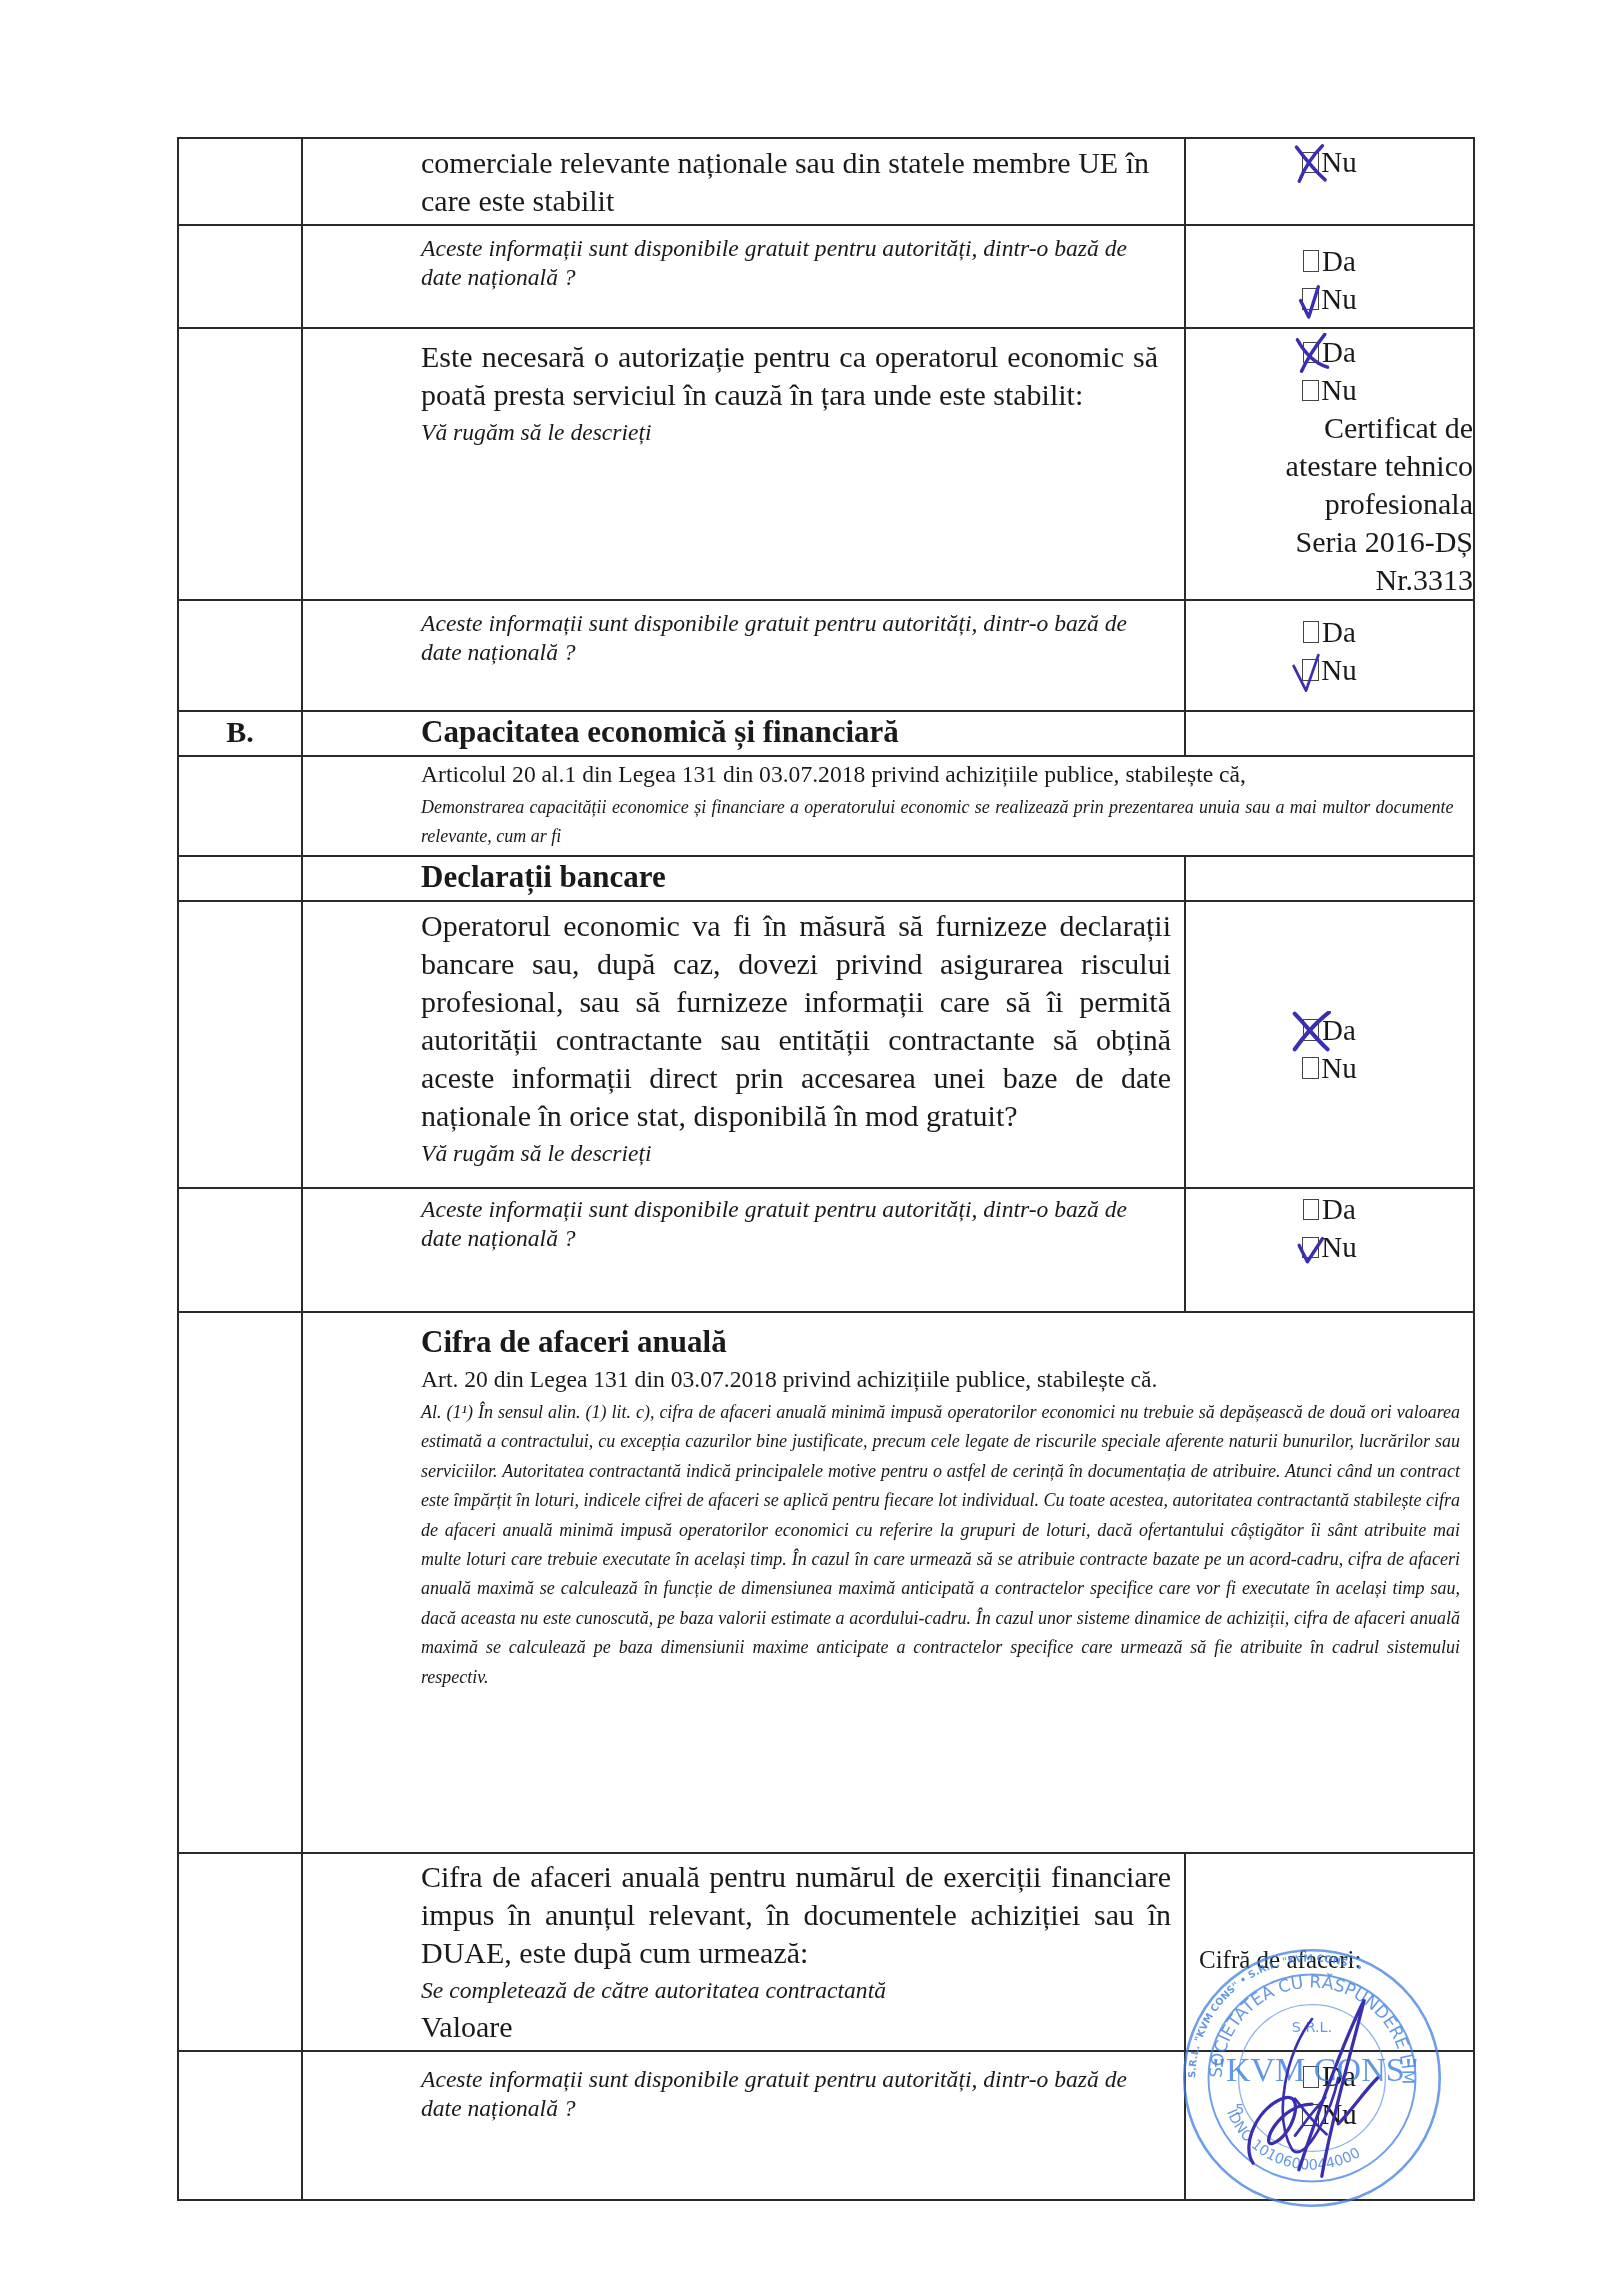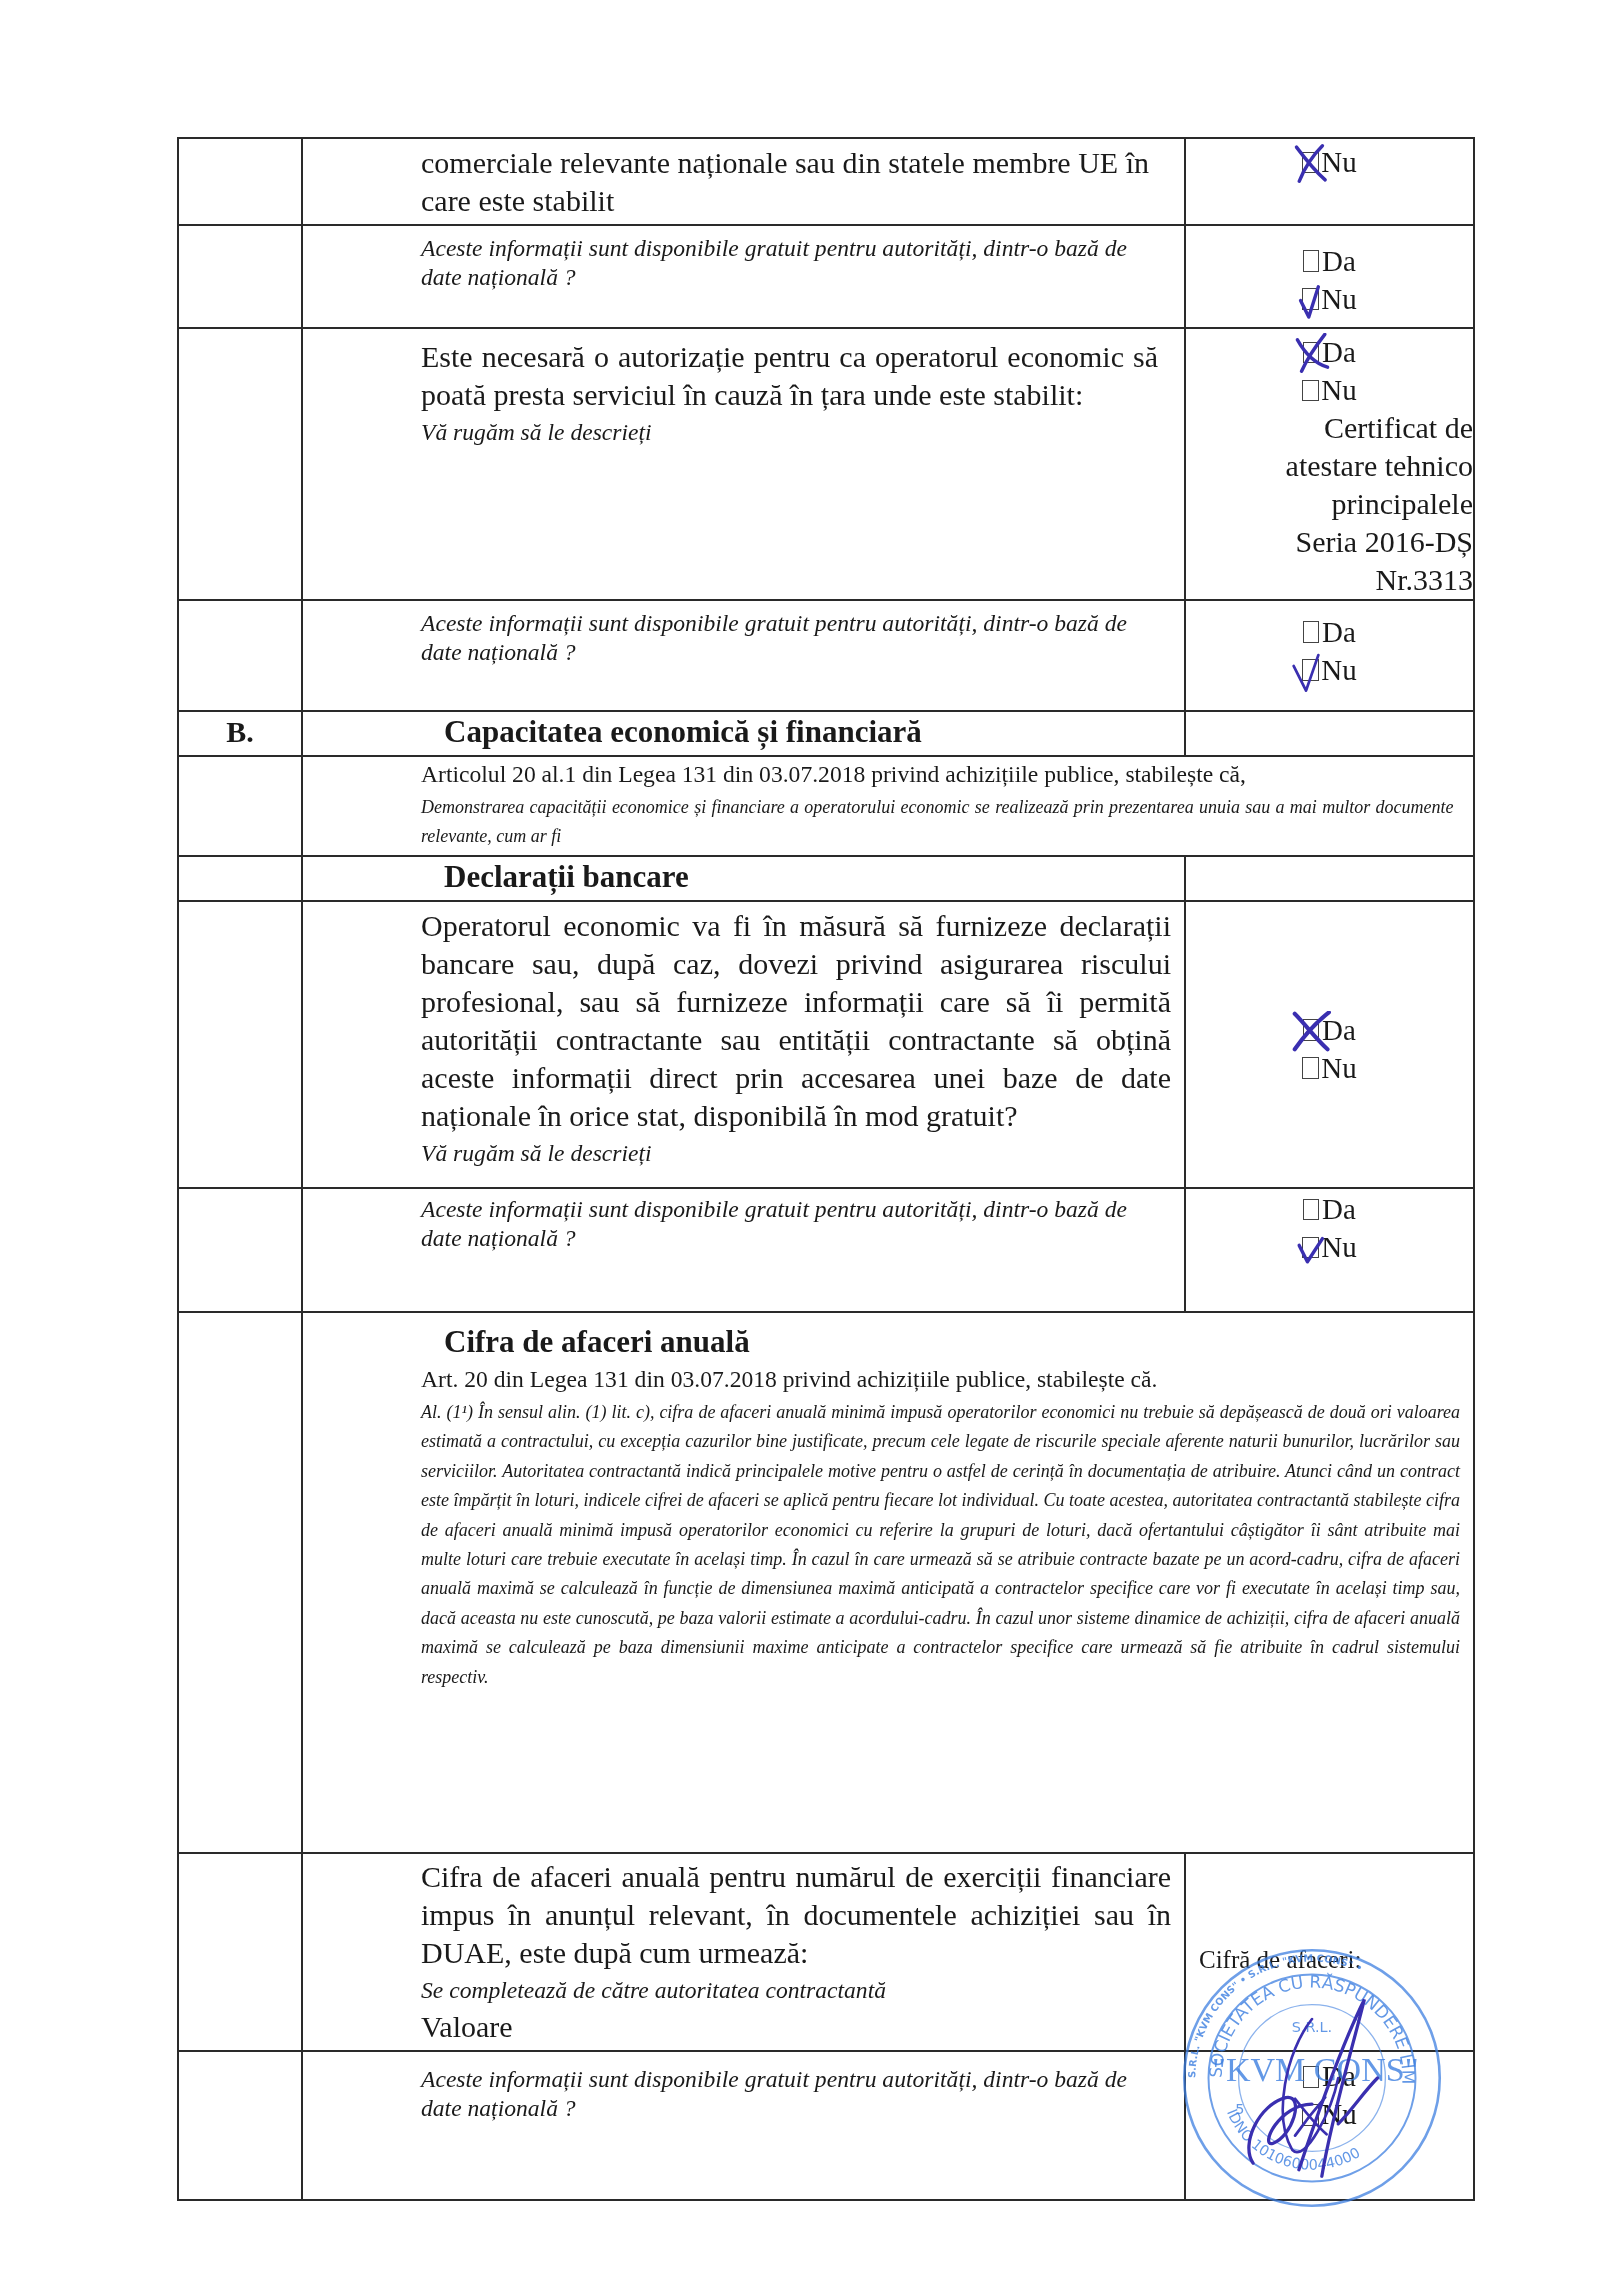--- a/index.html
+++ b/index.html
@@ -11,21 +11,21 @@
                border-collapse: collapse; table-layout: fixed; }
   table.form td { border: 2px solid #2a2a2a; vertical-align: top; padding: 0; }
   col.c1 { width: 124px; }
   col.c2 { width: 883px; }
   col.c3 { width: 289px; }
 
   .txt { padding: 5.2px 13px 3.9px 118px; border-radius: 26px; }
   .big { font-size: 30px; line-height: 38px; }
   .just { text-align: justify; }
   .smi { font-size: 23.6px; line-height: 29px; font-style: italic; }
-  .head { font-weight: bold; font-size: 31px; line-height: 38px; margin-left: 23px; }
+  .head { font-weight: bold; font-size: 31px; line-height: 38px; }
   .law { font-size: 18px; line-height: 29px; font-style: italic; text-align: justify; }
   .law-plain { font-size: 23.6px; line-height: 29px; }
   .sec-letter { font-weight: bold; font-size: 30px; text-align: center; padding-top: 2.6px; }
 
   .ans { text-align: center; font-size: 29px; line-height: 38px; padding-top: 3.9px; }
   .opt { display: inline-block; position: relative; }
   .box { display: inline-block; width: 14.4px; height: 19.6px; border: 1.3px solid #444;
          vertical-align: -1.3px; margin-right: 2.6px; position: relative; }
   .mark { position: absolute; left: -11.8px; top: -9.2px; width: 41px; height: 41px;
           pointer-events: none; }
@@ -88,21 +88,21 @@
     <td>
       <div class="ans">
         <div><span class="opt"><span class="box"><span class="mark"><svg viewBox="0 0 60 60">
                         <path d="M8 10 C18 28 32 44 52 50 M48 2 C34 20 22 38 14 56" stroke="#3a2fb0" stroke-width="5" fill="none" stroke-linecap="round"></path>
                       </svg></span></span><span>Da</span></span></div>
         <div><span class="opt"><span class="box"></span><span>Nu</span></span></div>
       </div>
       <div class="note">
         <div>Certificat de</div>
         <div>atestare tehnico</div>
-        <div>principalele</div>
+        <div>profesionala</div>
         <div>Seria 2016-DȘ</div>
         <div>Nr.3313</div>
       </div>
     </td>
   </tr>
 
   <tr style="height:111px">
     <td></td>
     <td>
       <div class="txt smi" style="padding-top:7.9px;padding-right:39px">Aceste informații sunt disponibile gratuit pentru autorități, dintr-o bază de date națională ?</div>

